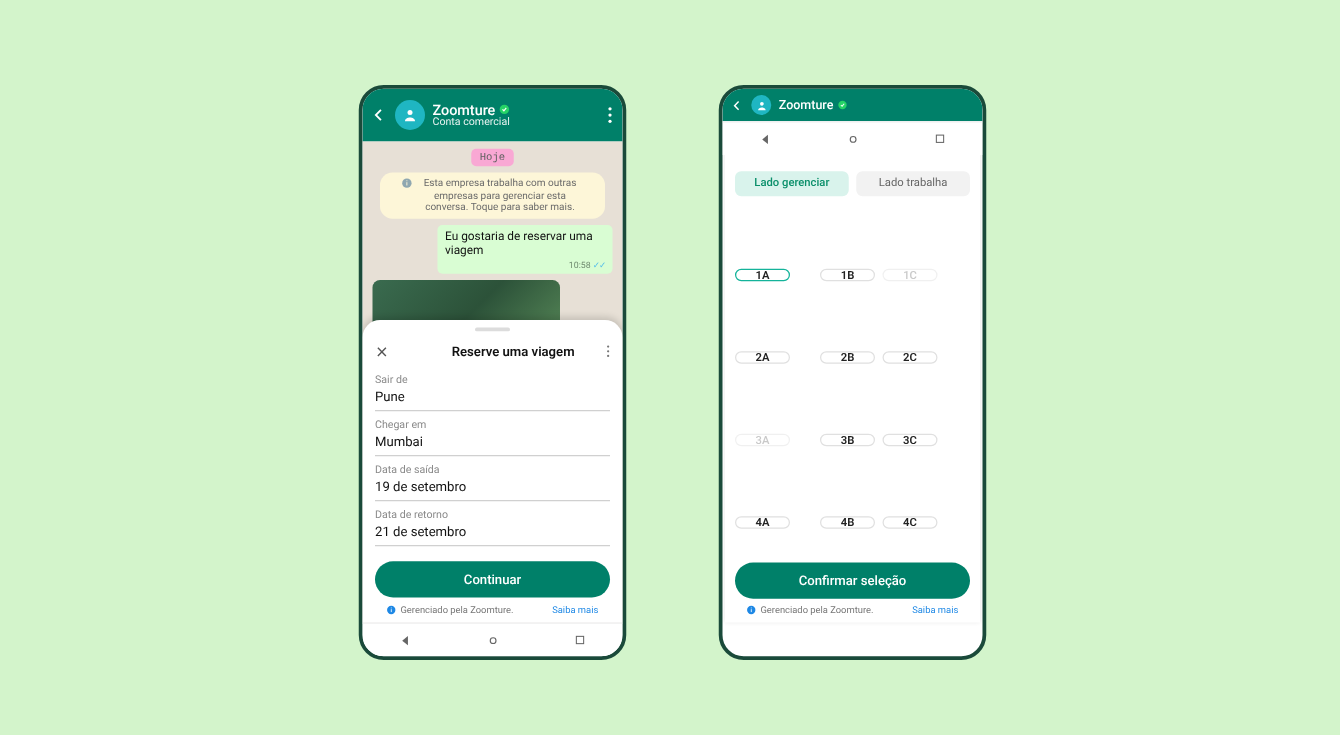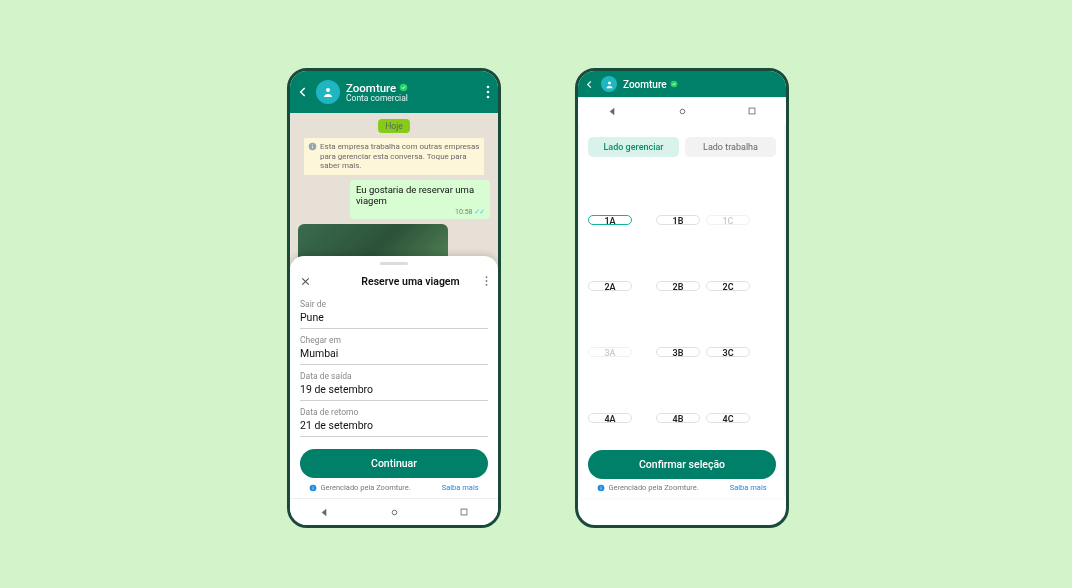--- a/index.html
+++ b/index.html
@@ -61,34 +61,35 @@
     flex: 1;
     padding: 6px 8px 0;
     display: flex;
     flex-direction: column;
     gap: 5px;
     position: relative;
     overflow: hidden;
   }
   .date-pill {
     align-self: center;
-    background: #84cc16;
+    background: #f9a8d4;
     border-radius: 4px;
     font-size: 8.5px;
     padding: 2px 7px;
     color: #616161;
+    font-family: Liberation Mono, monospace;
   }
   .sys-msg {
     align-self: center;
     background: #fdf6d8;
-    border-radius: 0;
+    border-radius: 10px;
     font-size: 8px;
     color: #6a6a6a;
-    padding: 4px 4px;
-    text-align: left;
+    padding: 4px 17px;
+    text-align: center;
     line-height: 1.2;
     display: flex;
     gap: 3px;
     max-width: 180px;
   }
   .sys-msg .info-ico { flex-shrink: 0; }
   .out-bubble {
     align-self: flex-end;
     background: #d9fdd3;
     border-radius: 4px;

